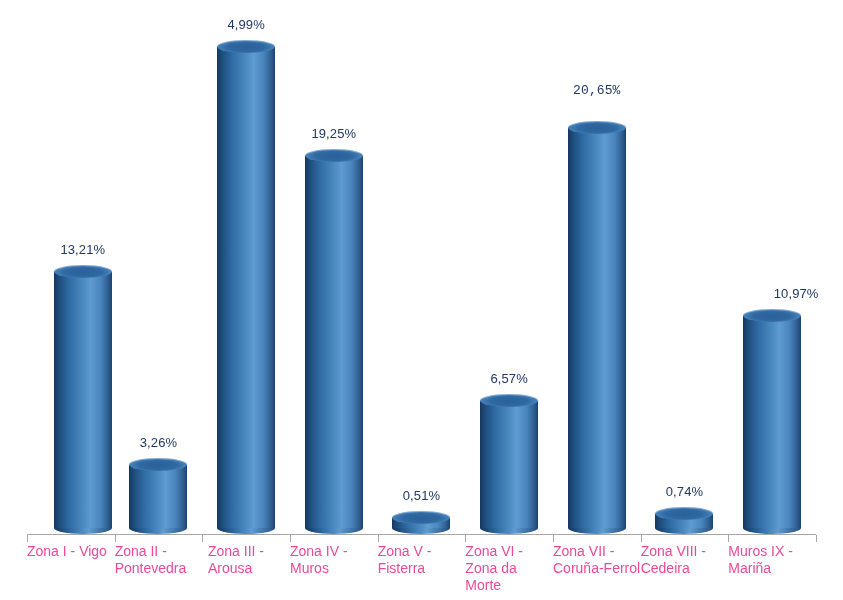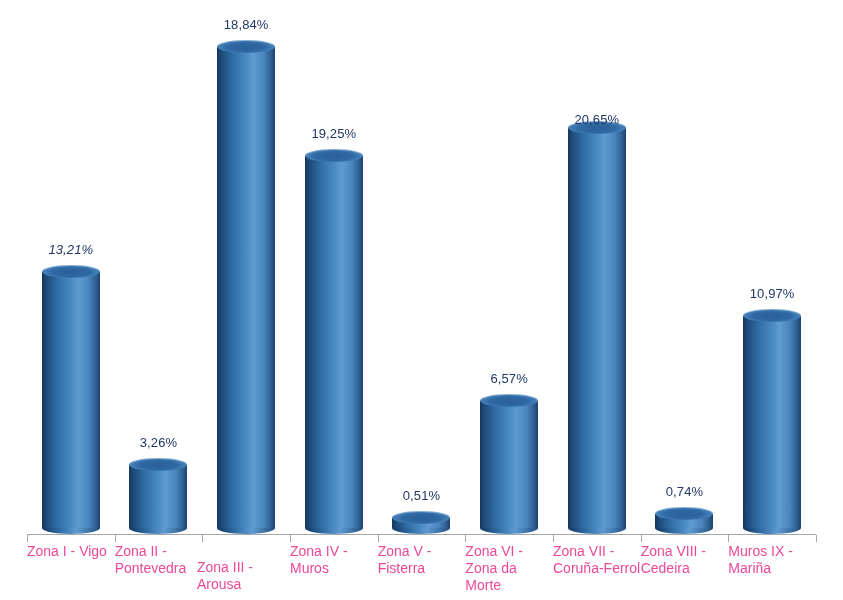--- a/index.html
+++ b/index.html
@@ -133,21 +133,21 @@
     color: #ec4899;
     line-height: 17px;
   }
 </style>
 </head>
 <body>
 
 <div id="chart-root">
 
   <div id="plot-area">
-      <div class="bar-slot" style="left: 0px; font-style: italic;">
+      <div class="bar-slot" style="left: 12px;">
         <div class="cylinder" title="Zona I - Vigo 13,21%" style="height: 268.613px; bottom: 1px;">
           <div class="cyl-bottom"></div>
           <div class="cyl-body" style="height: 255.613px;"></div>
           <div class="cyl-top" style="bottom: 255.613px;"></div>
         </div>
         <div class="value-label" style="bottom: 277.613px;">13,21%</div>
       </div>
       <div class="bar-slot" style="left: 87.6667px;">
         <div class="cylinder" title="Zona II - Pontevedra 3,26%" style="height: 76.081px; bottom: 1px;">
           <div class="cyl-bottom"></div>
@@ -155,21 +155,21 @@
           <div class="cyl-top" style="bottom: 63.081px;"></div>
         </div>
         <div class="value-label" style="bottom: 85.081px;">3,26%</div>
       </div>
       <div class="bar-slot" style="left: 175.333px;">
         <div class="cylinder" title="Zona III - Arousa 24,84%" style="height: 493.654px; bottom: 1px;">
           <div class="cyl-bottom"></div>
           <div class="cyl-body" style="height: 480.654px;"></div>
           <div class="cyl-top" style="bottom: 480.654px;"></div>
         </div>
-        <div class="value-label" style="bottom: 502.654px;">18,84%</div>
+        <div class="value-label" style="bottom: 502.654px;">4,99%</div>
       </div>
       <div class="bar-slot" style="left: 263px;">
         <div class="cylinder" title="Zona IV - Muros 19,25%" style="height: 385.488px; bottom: 1px;">
           <div class="cyl-bottom"></div>
           <div class="cyl-body" style="height: 372.488px;"></div>
           <div class="cyl-top" style="bottom: 372.488px;"></div>
         </div>
         <div class="value-label" style="bottom: 394.488px;">19,25%</div>
       </div>
       <div class="bar-slot" style="left: 350.667px;">
@@ -187,51 +187,51 @@
           <div class="cyl-top" style="bottom: 127.129px;"></div>
         </div>
         <div class="value-label" style="bottom: 149.13px;">6,57%</div>
       </div>
       <div class="bar-slot" style="left: 526px;">
         <div class="cylinder" title="Zona VII - Coruña-Ferrol 20,65%" style="height: 412.577px; bottom: 1px;">
           <div class="cyl-bottom"></div>
           <div class="cyl-body" style="height: 399.577px;"></div>
           <div class="cyl-top" style="bottom: 399.577px;"></div>
         </div>
-        <div class="value-label" style="bottom: 408px;">20,65%</div>
+        <div class="value-label" style="bottom: 437px; font-family: Liberation Mono, monospace;">20,65%</div>
       </div>
       <div class="bar-slot" style="left: 613.667px;">
         <div class="cylinder" title="Zona VIII - Cedeira 0,74%" style="height: 27.319px; bottom: 1px;">
           <div class="cyl-bottom"></div>
           <div class="cyl-body" style="height: 14.319px;"></div>
           <div class="cyl-top" style="bottom: 14.319px;"></div>
         </div>
         <div class="value-label" style="bottom: 36.319px;">0,74%</div>
       </div>
       <div class="bar-slot" style="left: 701.333px;">
         <div class="cylinder" title="Zona IX - Mariña 10,97%" style="height: 225.269px; bottom: 1px;">
           <div class="cyl-bottom"></div>
           <div class="cyl-body" style="height: 212.269px;"></div>
           <div class="cyl-top" style="bottom: 212.269px;"></div>
         </div>
-        <div class="value-label" style="bottom: 234.269px;">10,97%</div>
+        <div class="value-label" style="bottom: 234.269px; margin-left: 24px;">10,97%</div>
       </div>
     </div>
 
   <div id="axis-line"></div>
 
   <div id="category-row">
       <div class="cat-label" style="left: 0px;">
         <div>Zona I - Vigo</div>
       </div>
       <div class="cat-label" style="left: 87.6667px;">
         <div>Zona II -</div>
         <div>Pontevedra</div>
       </div>
-      <div class="cat-label" style="left: 170px; margin-top: 16px;">
+      <div class="cat-label" style="left: 181px;">
         <div>Zona III -</div>
         <div>Arousa</div>
       </div>
       <div class="cat-label" style="left: 350.667px;">
         <div>Zona V -</div>
         <div>Fisterra</div>
       </div>
       <div class="cat-label" style="left: 263px;">
         <div>Zona IV -</div>
         <div>Muros</div>

